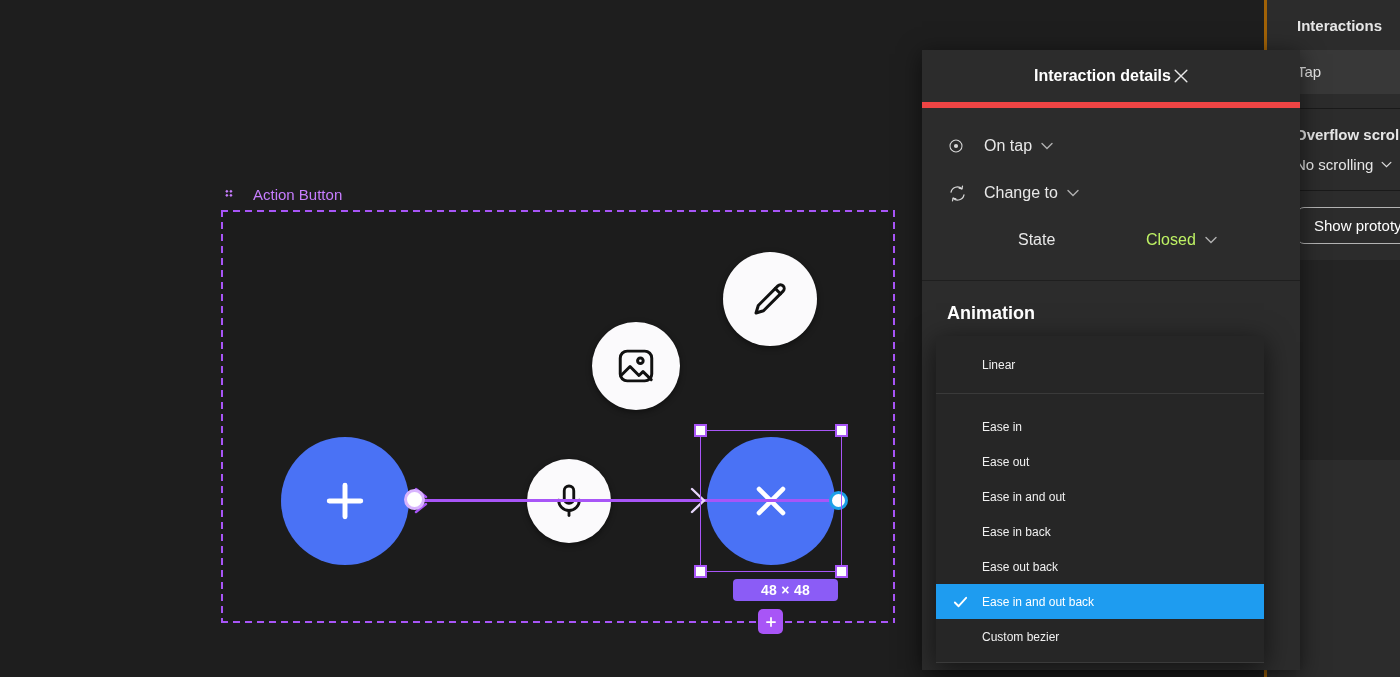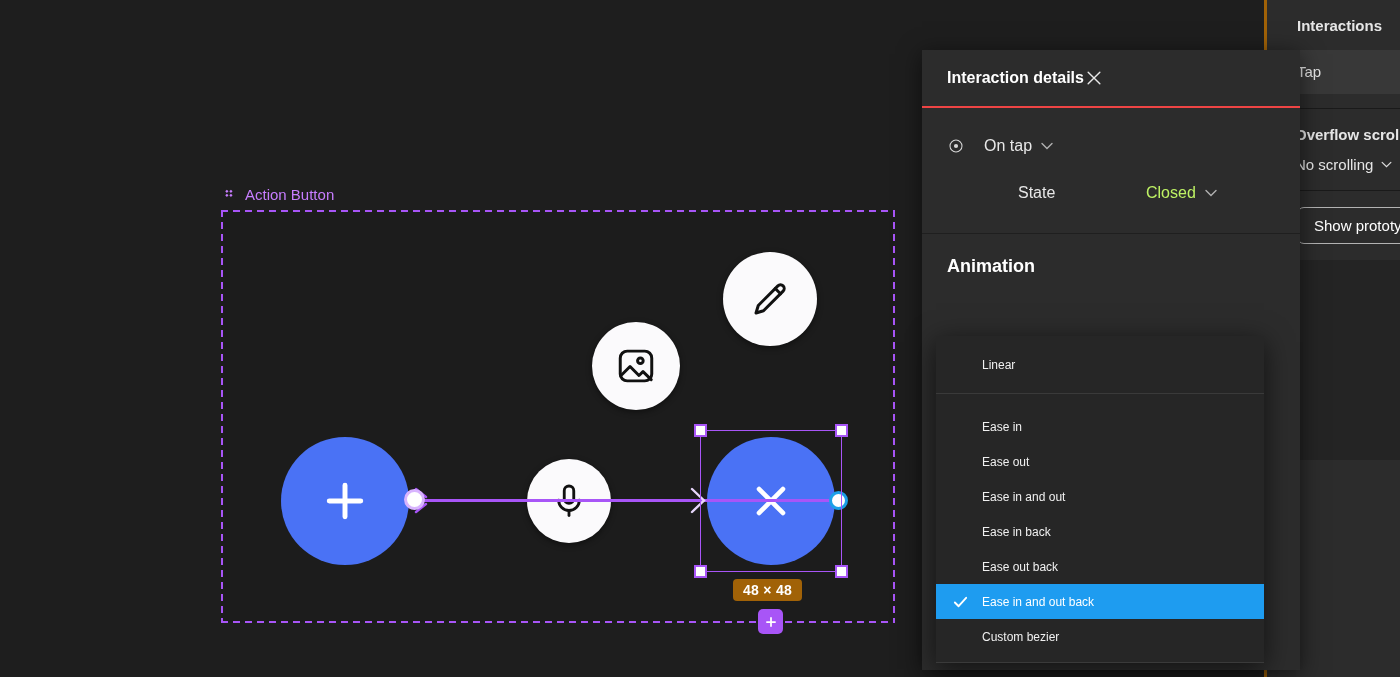--- a/index.html
+++ b/index.html
@@ -9,21 +9,21 @@
     font-family: "Liberation Sans", sans-serif;
     overflow: hidden;
   }
   #root { position: relative; width: 1400px; height: 677px; background: #1e1e1e; }
 
   
   #canvas { position: absolute; inset: 0; background: #1e1e1e; }
 
   .frame-label {
     position: absolute; left: 222px; top: 186px;
-    display: flex; align-items: center; gap: 10px;
+    display: flex; align-items: center; gap: 18px;
     color: #c77dff; font-size: 15px; white-space: nowrap;
   }
   .diamond-icon { width: 13px; height: 13px; display: block; }
 
   .frame-box {
     position: absolute; left: 221px; top: 211px;
     width: 673px; height: 411px;
     background: #1c1c1c;
     outline: none;
   }
@@ -88,23 +88,23 @@
     position: absolute; width: 13px; height: 13px;
     background: #ffffff; border: 2px solid #a855f7;
   }
   .sh-tl { left: 694px; top: 424px; }
   .sh-tr { left: 835px; top: 424px; }
   .sh-bl { left: 694px; top: 565px; }
   .sh-br { left: 835px; top: 565px; }
 
   .size-badge {
     position: absolute; left: 733px; top: 579px;
-    background: #a16207; color: #fff;
+    background: #8b5cf6; color: #fff;
     font-size: 14px; font-weight: bold;
-    padding: 3px 10px; border-radius: 4px;
+    padding: 3px 28px; border-radius: 4px;
     letter-spacing: .3px;
   }
   .plus-badge {
     position: absolute; left: 758px; top: 609px;
     width: 25px; height: 25px; border-radius: 5px;
     background: #a855f7; color: #fff;
     display: flex; align-items: center; justify-content: center;
   }
 
   
@@ -145,22 +145,22 @@
   
   #interaction-details {
     position: absolute; left: 922px; top: 50px;
     width: 378px; height: 620px;
     background: #2c2c2c;
     box-shadow: 0 4px 22px rgba(0,0,0,.55);
     overflow: hidden;
   }
   .id-header {
     height: 58px; display: flex; align-items: center;
-    justify-content: flex-start; padding: 0 22px 0 25px;
-    border-bottom: 2px solid #ef4444;
+    justify-content: center; padding: 0 22px 0 25px;
+    border-bottom: 6px solid #ef4444;
   }
   .id-title { color: #fff; font-size: 16px; font-weight: bold; }
   .id-close { width: 20px; height: 20px; cursor: pointer; }
 
   .id-body { padding: 18px 0 0 0; border-bottom: 1px solid #1f1f1f; padding-bottom: 20px; }
   .id-row { display: flex; align-items: center; height: 40px; padding-left: 26px; }
   .id-ico { width: 22px; margin-right: 14px; display:flex; align-items:center; }
   .id-label { color: #e8e8e8; font-size: 16px; }
   .id-chev { margin-left: 9px; opacity: .75; }
   .id-state-label { color: #e8e8e8; font-size: 16px; width: 128px; }
@@ -315,20 +315,34 @@
             <circle cx="10" cy="10" r="7.5" stroke="#d8d8d8" stroke-width="1.3" fill="none"></circle>
             <circle cx="10" cy="10" r="2.6" fill="#d8d8d8"></circle>
           </svg>
         </span>
         <span class="id-label">On tap</span>
         <svg class="id-chev" width="12" height="8" viewBox="0 0 12 8">
           <path d="M1 1.5L6 6.5L11 1.5" stroke="#ddd" stroke-width="1.4" fill="none" stroke-linecap="round"></path>
         </svg>
       </div>
 
+      <div class="id-row" style="margin-top:7px">
+        <span class="id-ico">
+          <svg width="19" height="19" viewBox="0 0 22 22" fill="none" stroke="#d8d8d8" stroke-width="1.4" stroke-linecap="round" stroke-linejoin="round">
+            <path d="M3.5 9.5a7.5 7.5 0 0 1 12.6-4"></path>
+            <path d="M18.5 12.5a7.5 7.5 0 0 1-12.6 4"></path>
+            <path d="M16.8 2.5l-.7 3.2 -3.2-.8"></path>
+            <path d="M5.2 19.5l.7-3.2 3.2.8"></path>
+          </svg>
+        </span>
+        <span class="id-label">Change to</span>
+        <svg class="id-chev" width="12" height="8" viewBox="0 0 12 8">
+          <path d="M1 1.5L6 6.5L11 1.5" stroke="#ddd" stroke-width="1.4" fill="none" stroke-linecap="round"></path>
+        </svg>
+      </div>
 
       <div class="id-row" style="margin-top:7px; padding-left:96px">
         <span class="id-state-label">State</span>
         <span class="id-state-val">Closed</span>
         <svg class="id-chev" width="12" height="8" viewBox="0 0 12 8">
           <path d="M1 1.5L6 6.5L11 1.5" stroke="#ddd" stroke-width="1.4" fill="none" stroke-linecap="round"></path>
         </svg>
       </div>
     </div>
 

